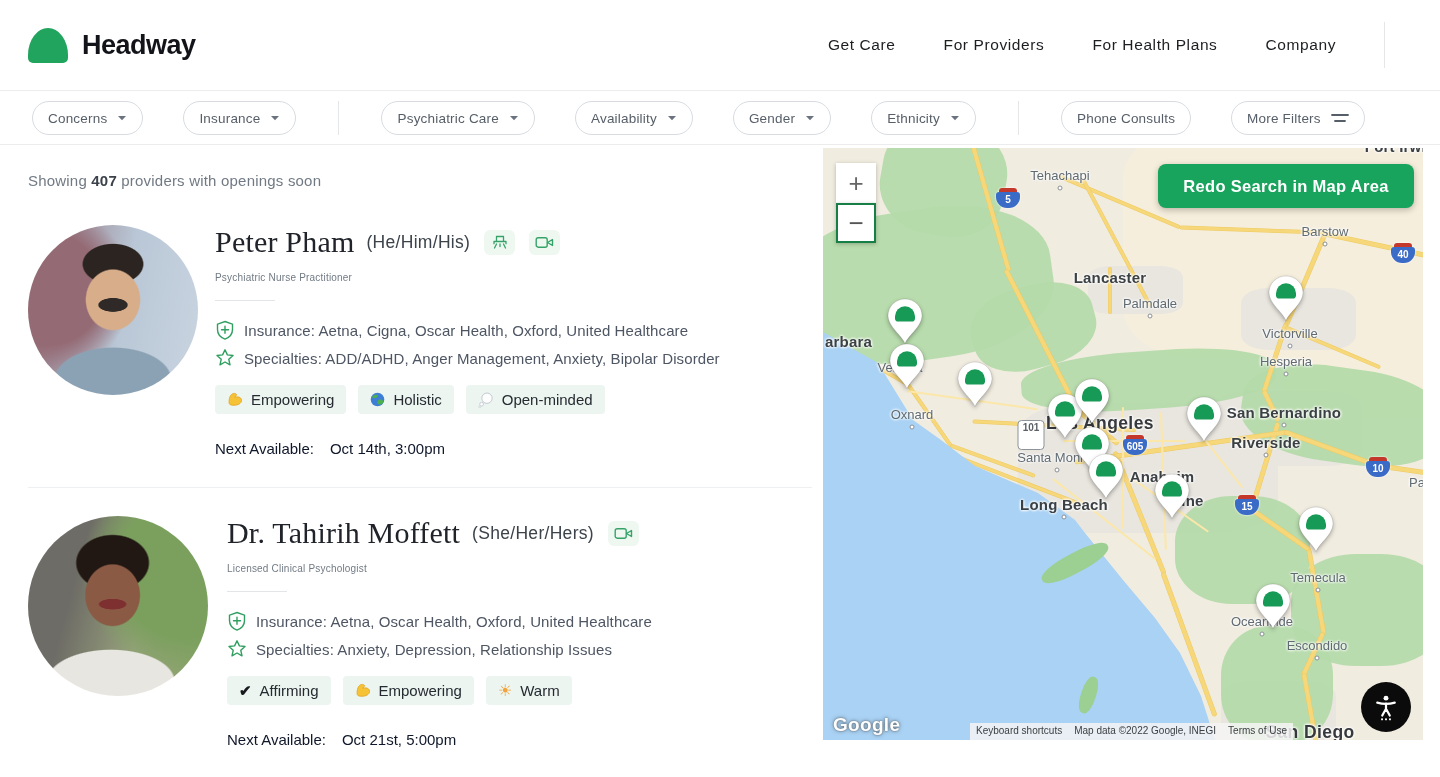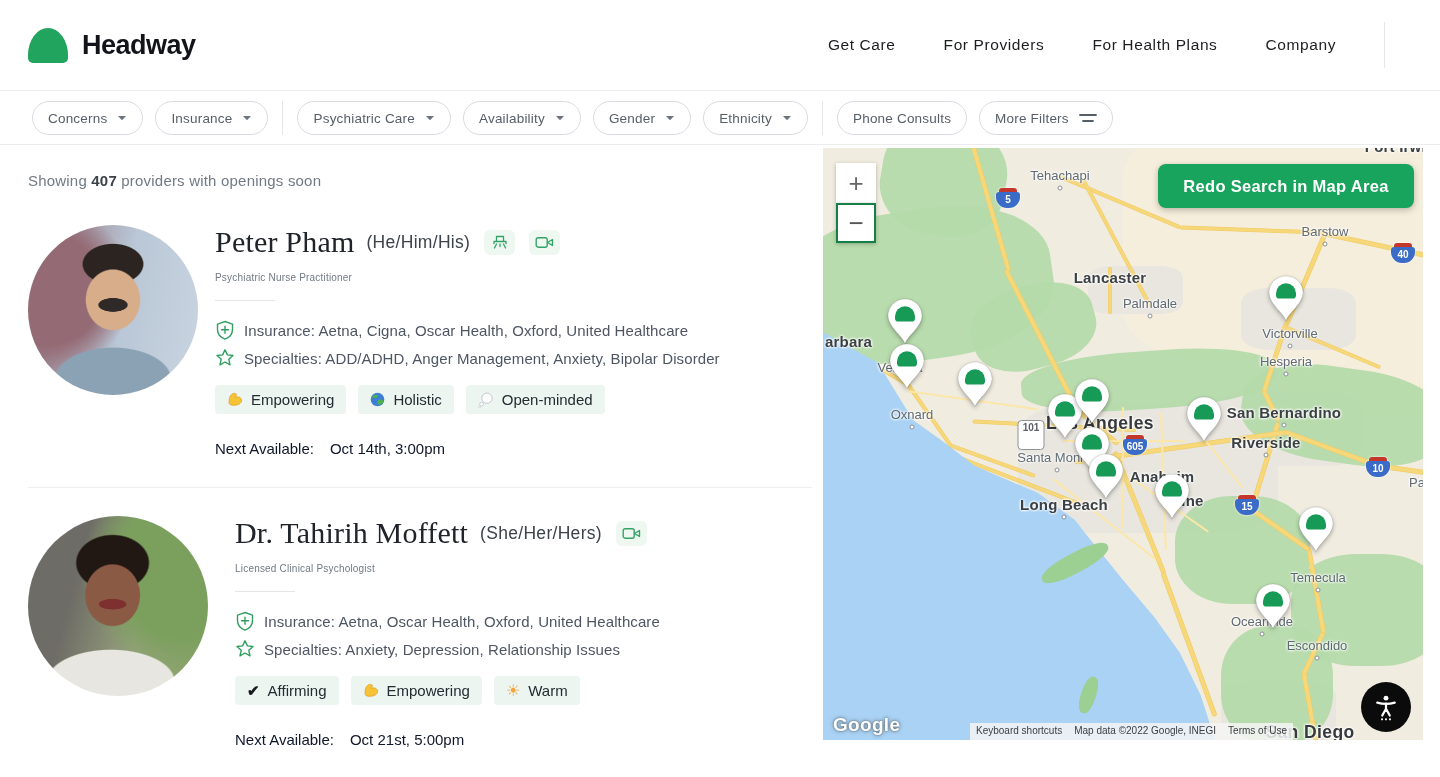--- a/index.html
+++ b/index.html
@@ -9,32 +9,32 @@
   .header { position:absolute; top:0; left:0; width:1440px; height:91px; background:#fff; border-bottom:1px solid #ececec; display:flex; align-items:center; }
   .brand { display:flex; align-items:center; gap:14px; margin-left:28px; }
   .brand-mark { width:40px; height:35px; background:#21a45d; border-radius:20px 20px 5px 5px / 27px 27px 5px 5px; }
   .brand-name { font-size:27px; font-weight:700; color:#13141a; letter-spacing:-0.5px; }
   .nav { position:absolute; right:33px; display:flex; align-items:center; }
   .nav-item { font-size:15.5px; color:#1c1e21; letter-spacing:0.6px; margin-right:48px; cursor:pointer; white-space:nowrap; }
   .nav-divider { width:1px; height:46px; background:#e4e6e8; margin-right:22px; }
   .login-btn { width:99px; height:46px; border:1px solid #dfe2e6; border-radius:8px; background:#fff; font-size:16px; color:#1c1e21; letter-spacing:0.4px; display:flex; align-items:center; justify-content:center; cursor:pointer; }
 
   
-  .filterbar { position:absolute; top:92px; left:0; width:1440px; height:53px; border-bottom:1px solid #ececec; display:flex; align-items:center; padding-left:32px; }
+  .filterbar { position:absolute; top:92px; left:0; width:1440px; height:53px; border-bottom:1px solid #ececec; display:flex; align-items:center; padding-left:32px;gap:28px; }
   .pill { height:34px; border:1px solid #d8dce1; border-radius:17px; background:#fff; display:flex; align-items:center; padding:0 15px; margin-right:12px; font-size:13.5px; color:#565e68; letter-spacing:0.2px; cursor:pointer; white-space:nowrap; }
   .pill .caret { margin-left:10px; }
   .pill .sliders { margin-left:10px; }
   .vdiv { width:1px; height:34px; background:#e4e6e8; margin:0 14px 0 2px; }
 
   
   .results { position:absolute; top:146px; left:0; width:812px; height:631px; padding:26px 0 0 28px; overflow:hidden; }
   .showing { font-size:15px; color:#717a84; letter-spacing:0.2px; }
   .showing b { color:#3b4249; font-weight:700; }
   .card { display:flex; margin-top:36px; }
-  .card + .card { border-top:1px solid #edeff1; margin-top:30px; padding-top:28px;gap:8px; }
+  .card + .card { border-top:1px solid #edeff1; margin-top:30px; padding-top:28px; }
   .avatar { border-radius:50%; flex:0 0 auto; }
   .av-0 { width:170px; height:170px; margin-right:17px;
     background:
       radial-gradient(ellipse 58% 32% at 50% 91%, #8ba2b5 58%, rgba(139,162,181,0) 60%),
       radial-gradient(ellipse 15% 7% at 50% 47%, #2f2a28 55%, rgba(0,0,0,0) 60%),
       radial-gradient(ellipse 26% 29% at 50% 44%, #d8ad8a 60%, rgba(216,173,138,0) 63%),
       radial-gradient(ellipse 30% 20% at 50% 23%, #2b2420 58%, rgba(43,36,32,0) 61%),
       radial-gradient(circle at 12% 38%, #946a74 0 30%, rgba(148,106,116,0) 46%),
       linear-gradient(100deg, #8d6570, #b9c7d6 55%, #c9d4e0); }
   .av-1 { width:180px; height:180px; margin-right:19px;

